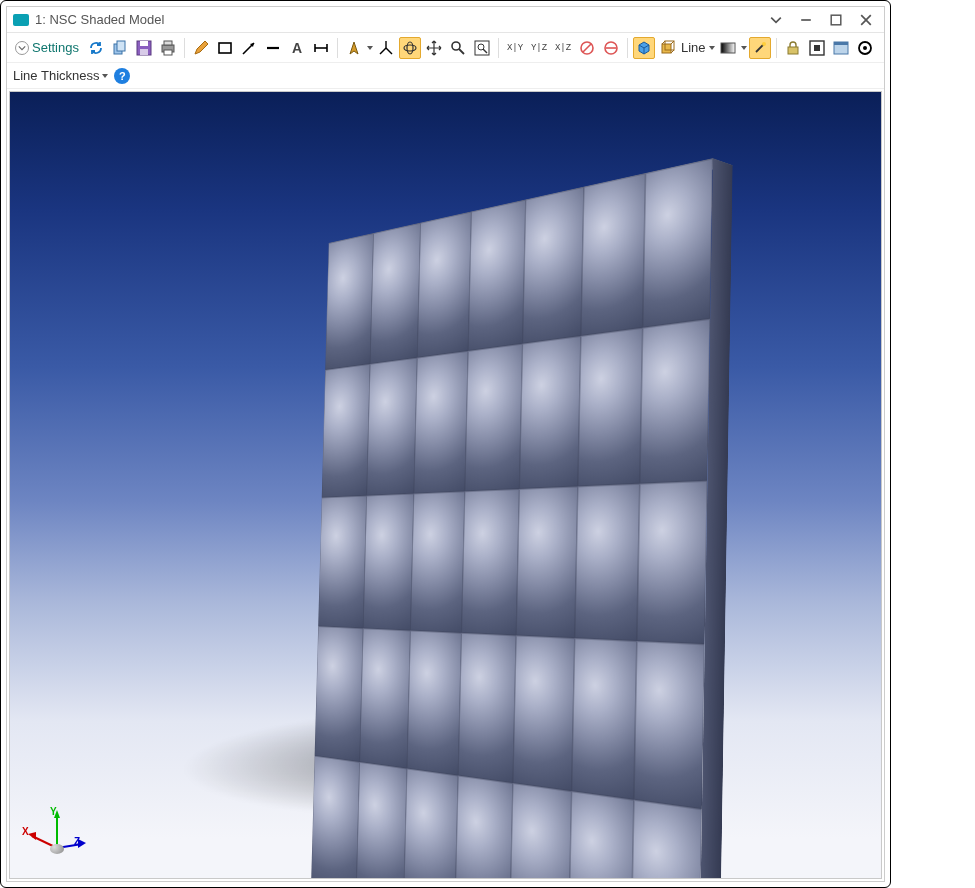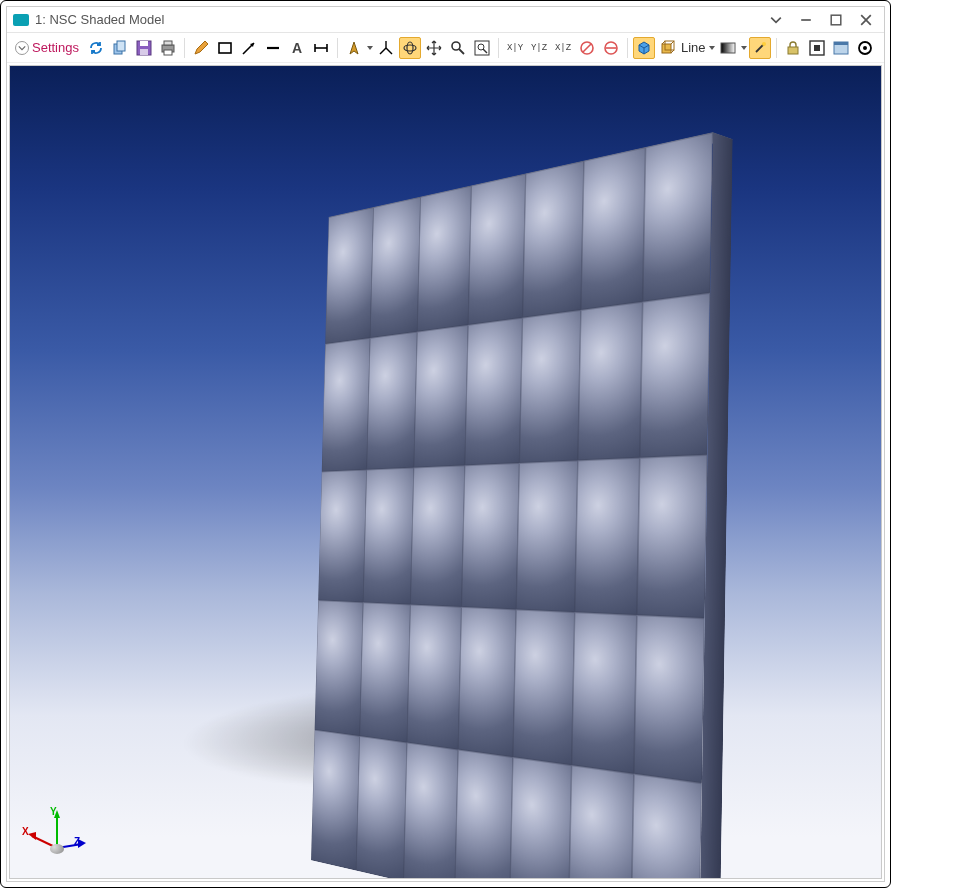--- a/index.html
+++ b/index.html
@@ -11,21 +11,21 @@
   .title-text { flex: 1; color: #555; font-size: 13px; }
   .win-controls { display: flex; gap: 10px; align-items: center; padding-right: 2px; }
   .win-btn { width: 20px; height: 20px; display: flex; align-items: center; justify-content: center; color: #555; cursor: pointer; }
   .win-btn svg { width: 12px; height: 12px; }
 
   .toolbar { display: flex; align-items: center; height: 30px; padding: 0 4px; gap: 2px; border-bottom: 1px solid #eee; }
   .toolbar2 { display: flex; align-items: center; height: 26px; padding: 0 6px; gap: 6px; border-bottom: 1px solid #eee; }
   .tb-btn { width: 22px; height: 22px; display: flex; align-items: center; justify-content: center; cursor: pointer; color: #444; border-radius: 2px; }
   .tb-btn.sel { background: #ffd77a; border: 1px solid #e4a92e; }
   .tb-sep { width: 1px; height: 20px; background: #ddd; margin: 0 3px; }
-  .settings-btn { display: flex; align-items: center; gap: 3px; padding: 2px 4px; cursor: pointer; color: #be185d; font-size: 13px; }
+  .settings-btn { display: flex; align-items: center; gap: 3px; padding: 2px 4px; cursor: pointer; color: #0f766e; font-size: 13px; }
   .settings-btn .chev { width: 14px; height: 14px; border: 1px solid #999; border-radius: 50%; display: flex; align-items: center; justify-content: center; }
   .drop-label { font-size: 13px; color: #333; cursor: pointer; display: flex; align-items: center; gap: 3px; }
   .caret { width: 0; height: 0; border-left: 3px solid transparent; border-right: 3px solid transparent; border-top: 4px solid #555; }
   .help-circ { width: 16px; height: 16px; border-radius: 50%; background: #1e7fe0; color: #fff; font-weight: bold; font-size: 11px; display: flex; align-items: center; justify-content: center; }
 
   .viewport { flex: 1; position: relative; border: 1px solid #c9c9c9; margin: 2px; background: linear-gradient(to bottom, #0a1f58 0%, #1a3580 15%, #3a5aa6 35%, #6d85c2 52%, #aab8da 65%, #e3e7f3 80%, #f4f5fa 95%); overflow: hidden; }
 
   .shadow-plane { position: absolute; left: 95px; top: 510px; width: 660px; height: 360px; background: radial-gradient(ellipse 55% 38% at 50% 40%, rgba(0,0,0,0.35) 0%, rgba(0,0,0,0.22) 35%, rgba(0,0,0,0) 72%); transform: skewX(-32deg) scaleY(0.55); filter: blur(3px); }
 
   .model { position: absolute; left: 215px; top: 110px; width: 530px; height: 720px; transform-style: preserve-3d; perspective: 1600px; perspective-origin: 40% 45%; }
@@ -256,20 +256,27 @@
           </svg>
         </div>
     <div class="tb-btn">
           <svg width="16" height="16" viewBox="0 0 16 16">
             <circle cx="8" cy="8" r="6" fill="none" stroke="#000" stroke-width="1.8"></circle>
             <circle cx="8" cy="8" r="2" fill="#000"></circle>
           </svg>
         </div>
   </div>
 
+  <div class="toolbar2">
+    <div class="drop-label">
+          <span>Line Thickness</span>
+          <span class="caret"></span>
+        </div>
+    <div class="help-circ">?</div>
+  </div>
 
   <div class="viewport">
     <div class="shadow-plane"></div>
     <div class="model">
       <div class="slab">
         <div class="face-top"></div>
         <div class="face-right"></div>
         <div class="face-front" id="front-face">
               <div class="cell"></div>
               <div class="cell"></div>

